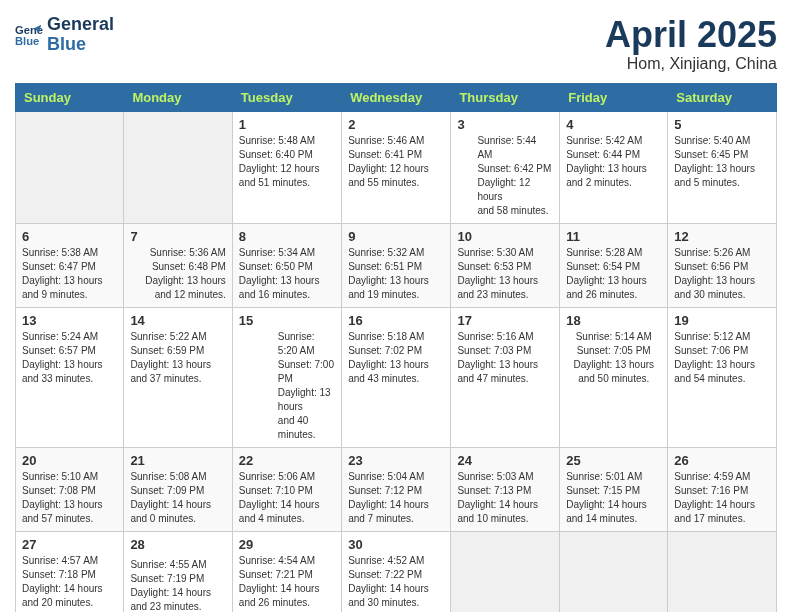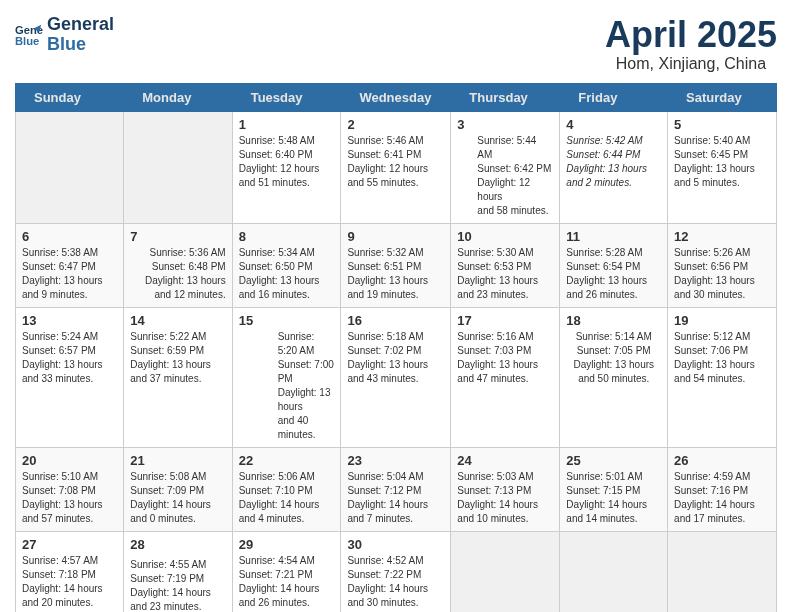--- a/index.html
+++ b/index.html
@@ -28,44 +28,44 @@
       line-height: 1.1;
     }
     .logo-text span {
       color: #1a3a5c;
     }
     .logo-icon {
       width: 28px;
       height: 28px;
     }
     .title-area {
-      text-align: center;
+      text-align: right;
       margin-left: 18px;
     }
     .month-title {
       font-size: 36px;
       font-weight: bold;
       color: #1a3a5c;
       line-height: 1.1;
     }
     .location-title {
       font-size: 16px;
       color: #333;
     }
     .calendar {
       width: 100%;
       border-collapse: collapse;
       border: 1px solid #ccc;
     }
     .calendar th {
       background-color: #2e6da4;
-      color: #e5e5e5;
+      color: #bef264;
       font-size: 13px;
       font-weight: bold;
-      padding: 6px 18px;
+      padding: 6px 8px;
       text-align: left;
       border: 1px solid #2e6da4;
     }
     .calendar td {
       vertical-align: top;
       padding: 5px 6px;
       border: 1px solid #ccc;
       font-size: 10.5px;
       color: #333;
       width: 110px;
@@ -146,21 +146,21 @@
         </td>
         <td>
           <span class="day-num">3</span>
           <div class="cell-content" style="white-space: pre-line; margin-left: 20px;">Sunrise: 5:44 AM
 Sunset: 6:42 PM
 Daylight: 12 hours
 and 58 minutes.</div>
         </td>
         <td>
           <span class="day-num">4</span>
-          <div class="cell-content" style="white-space: pre-line; font-style: italic;">Sunrise: 5:42 AM
+          <div class="cell-content" style="white-space: pre-line;">Sunrise: 5:42 AM
 Sunset: 6:44 PM
 Daylight: 13 hours
 and 2 minutes.</div>
         </td>
         <td>
           <span class="day-num">5</span>
           <div class="cell-content" style="white-space: pre-line;">Sunrise: 5:40 AM
 Sunset: 6:45 PM
 Daylight: 13 hours
 and 5 minutes.</div>

